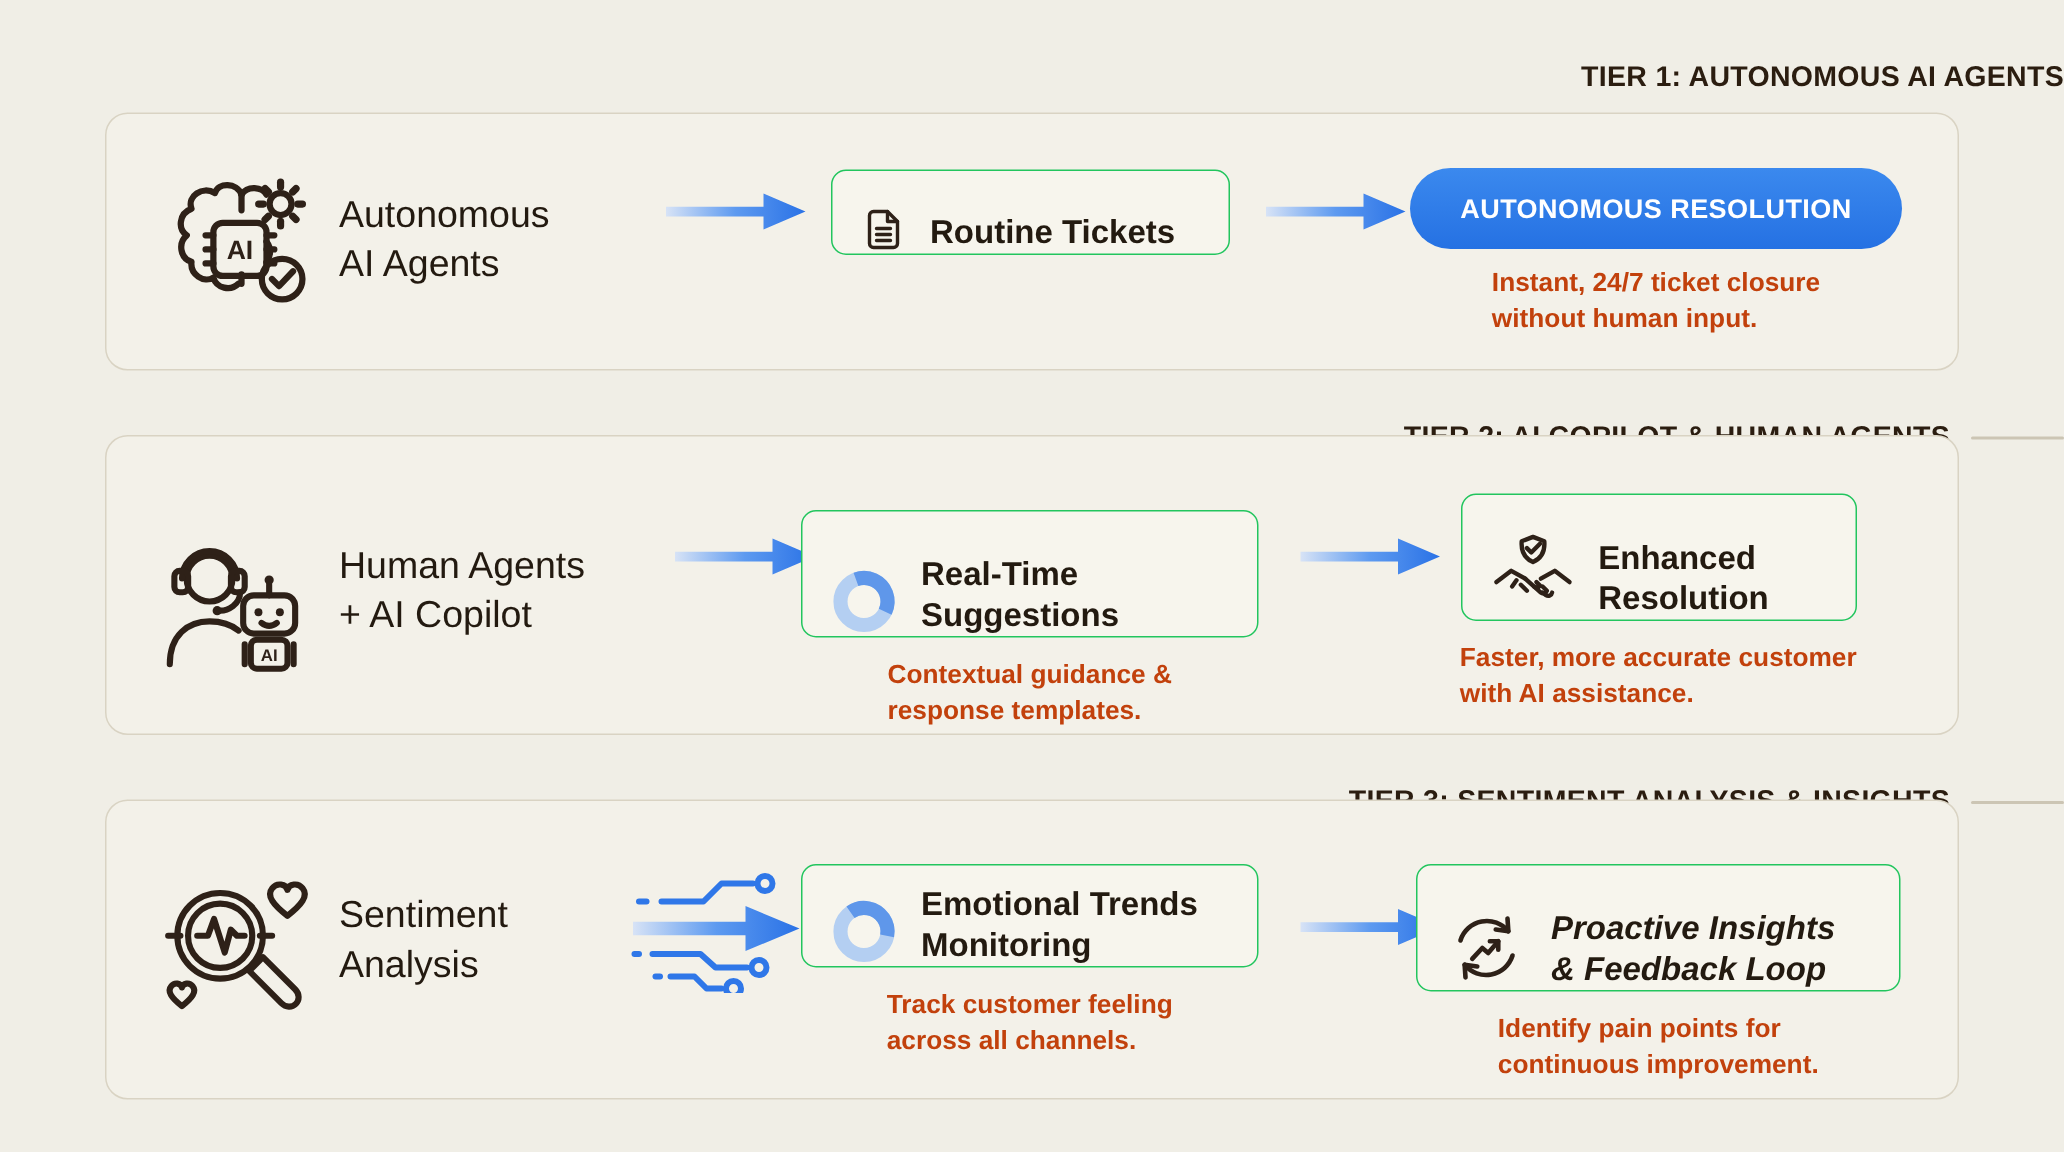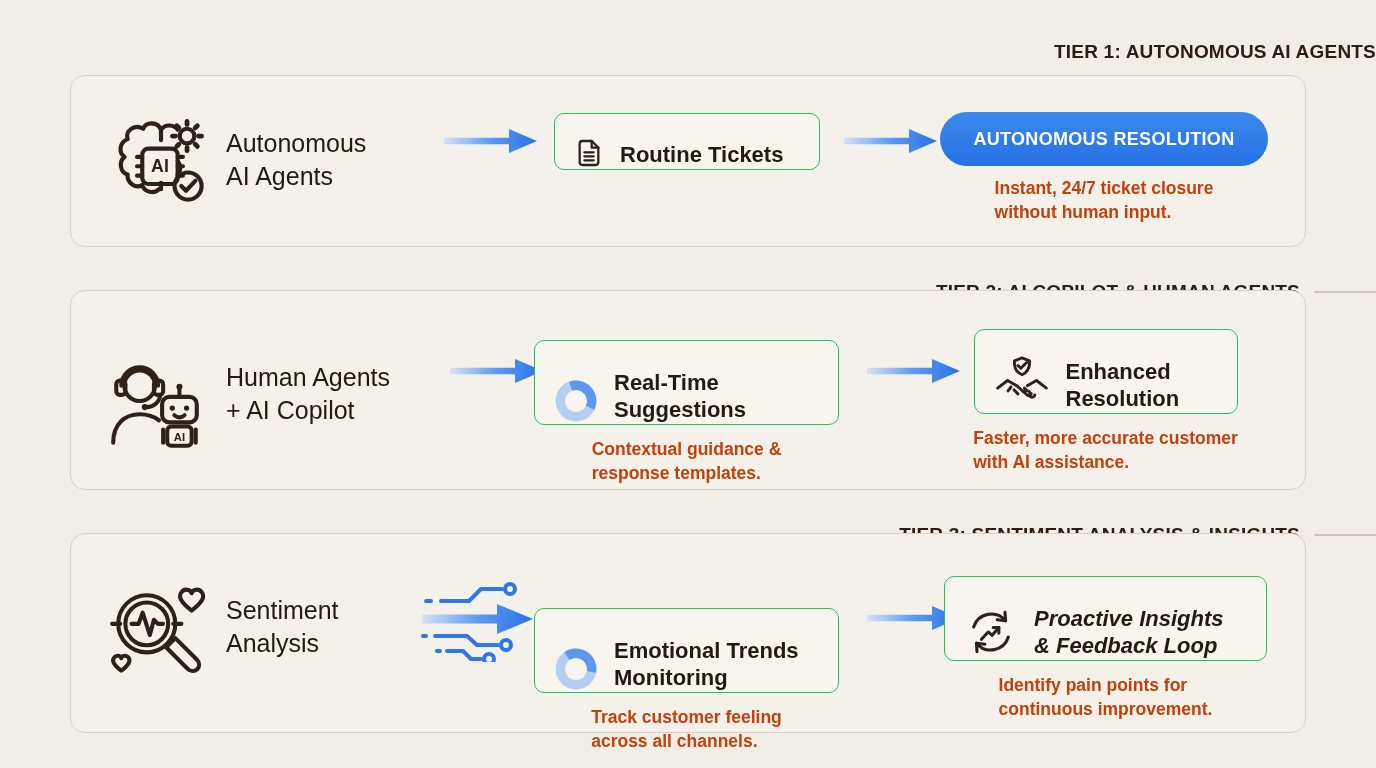--- a/index.html
+++ b/index.html
@@ -216,21 +216,21 @@
         <path d="M16,60 H48 L58,69 H79"></path>
         <circle cx="87" cy="69" r="5"></circle>
         <path d="M4,60 h3"></path>
         <path d="M28,75 H44 L52,83 H62"></path>
         <circle cx="70" cy="83" r="5"></circle>
         <path d="M18,75 h3"></path>
       </g>
     </svg>
 
     <div class="abs result-col" style="left:463px;top:42px;width:305px;">
-      <div class="node-box" style="width:305px;height:85px;margin-top:32px;">
+      <div class="node-box" style="width:305px;height:69px;">
         <svg width="46" height="46" viewBox="0 0 44 44">
           <circle cx="22" cy="22" r="15" stroke="#b4cff2" stroke-width="9" fill="none"></circle>
           <circle cx="22" cy="22" r="15" stroke="#5f97ea" stroke-width="9" fill="none" stroke-dasharray="35.3 59" transform="rotate(-125 22 22)"></circle>
         </svg>
         <div class="node-label">Emotional Trends
 Monitoring</div>
       </div>
       <div class="caption col-caption">Track customer feeling
 across all channels.</div>
     </div>

